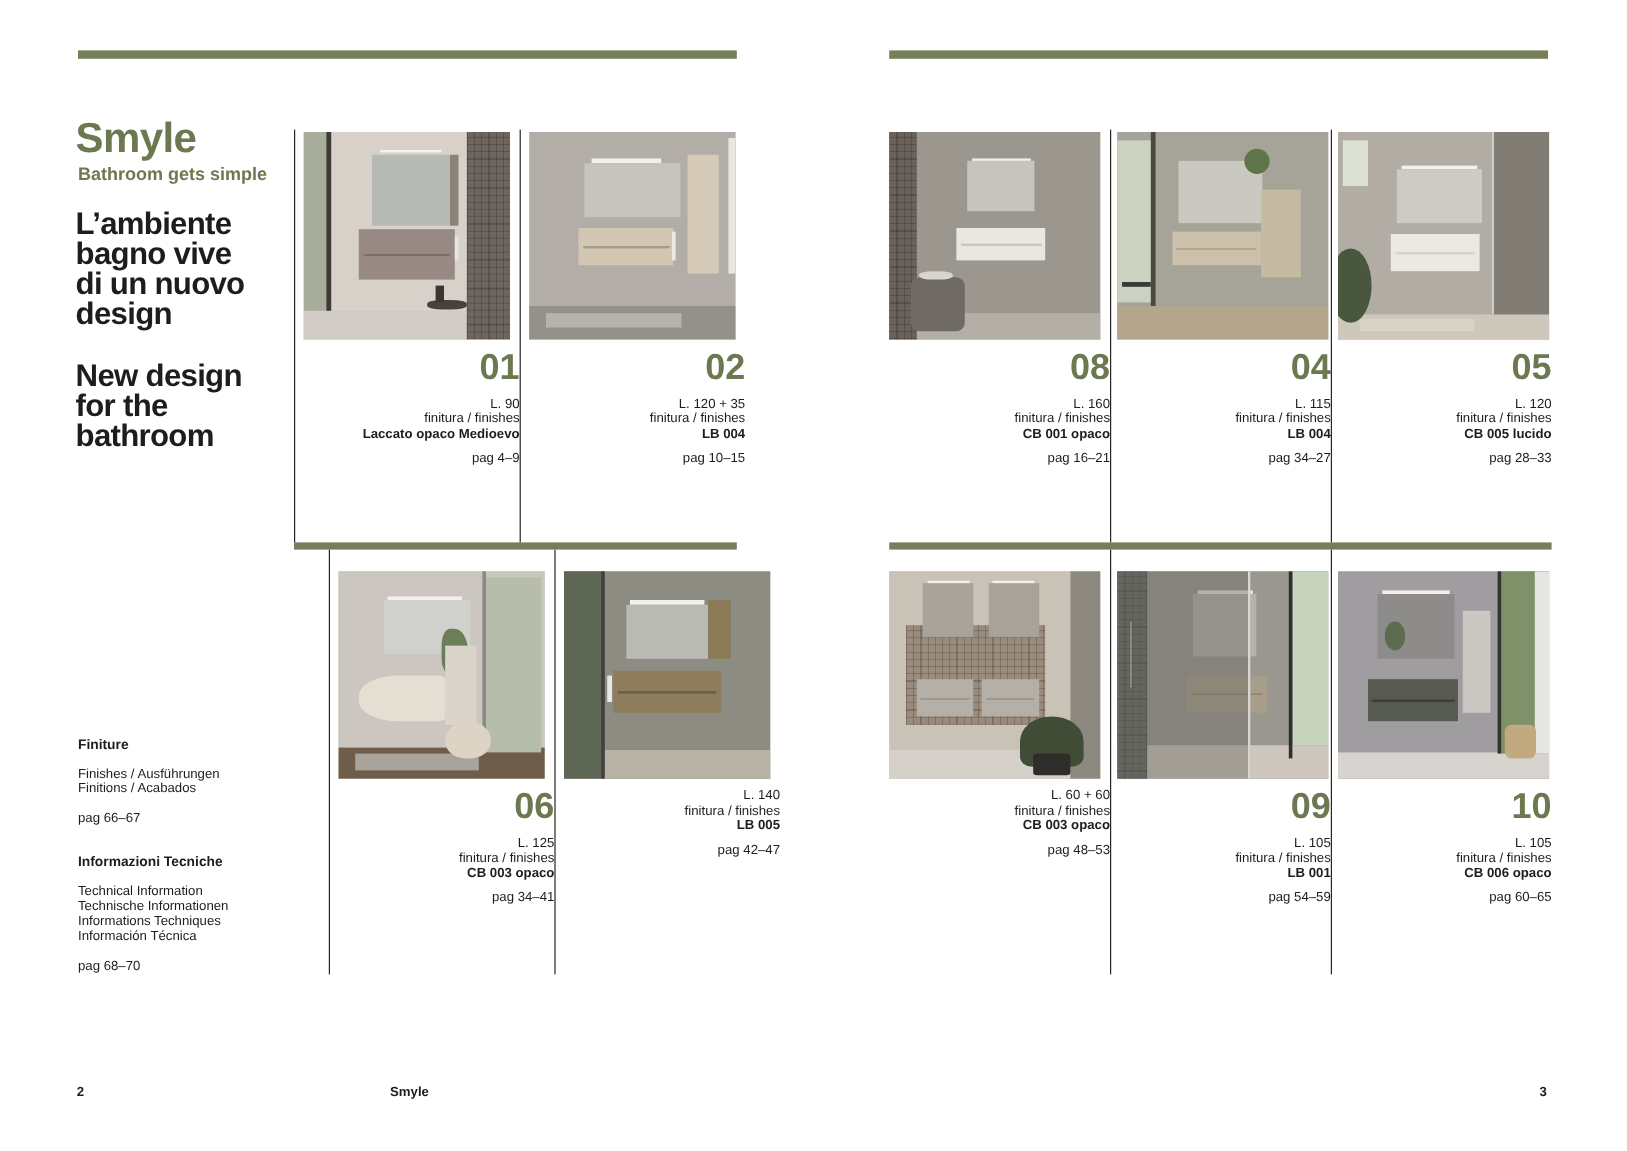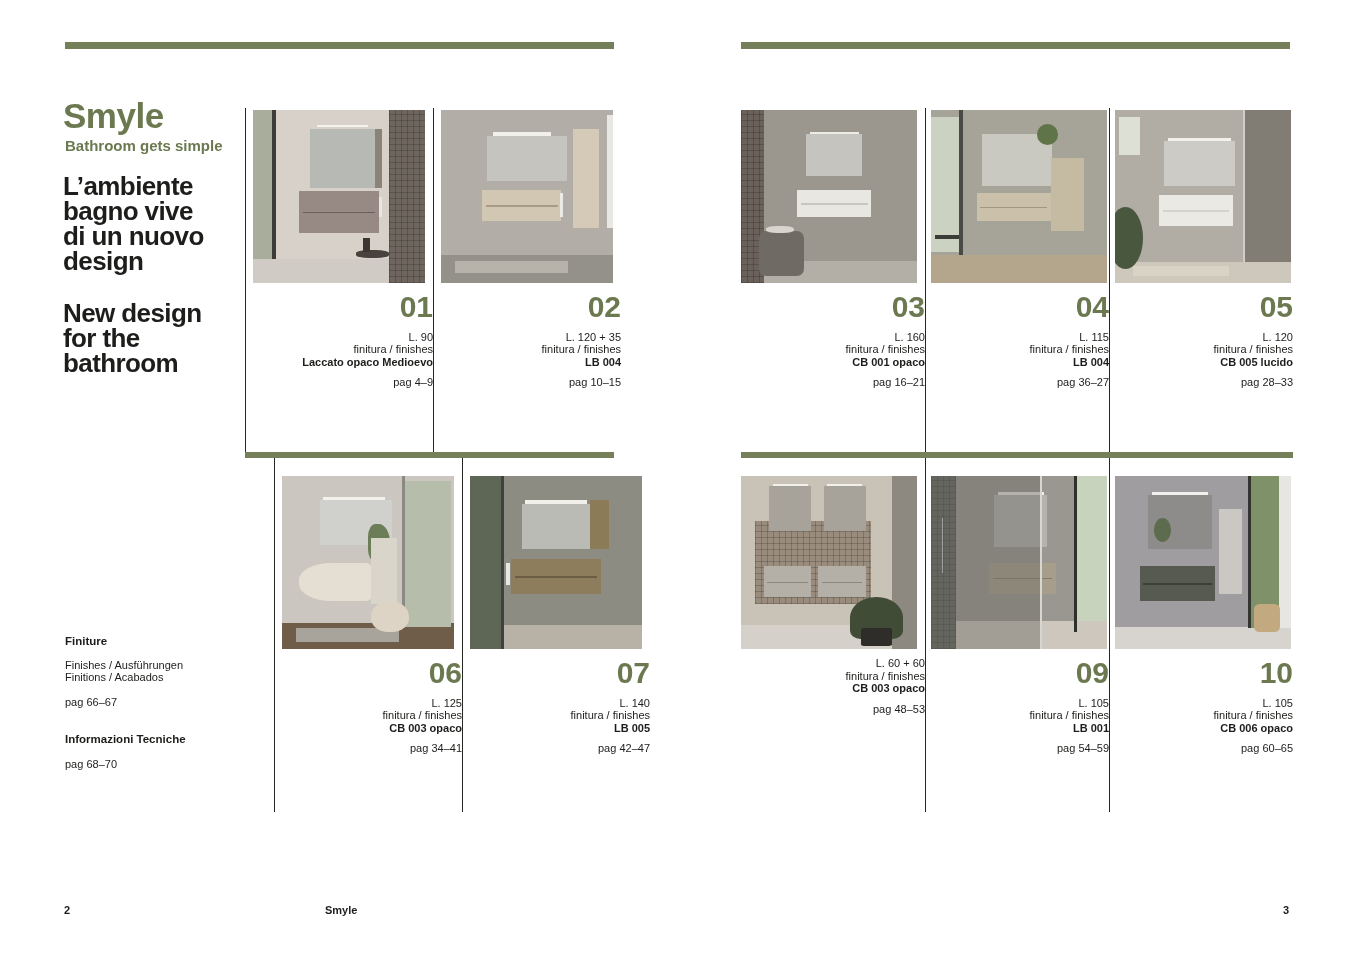--- a/index.html
+++ b/index.html
@@ -13,21 +13,21 @@
   #bar-top-left{left:65px;top:42px;width:549px;height:7px;}
   #bar-top-right{left:741px;top:42px;width:549px;height:7px;}
   #bar-mid-left{left:245px;top:452px;width:369px;height:6px;}
   #bar-mid-right{left:741px;top:452px;width:552px;height:6px;}
   
   #brand-title{left:63px;top:98px;font-size:35px;font-weight:bold;color:#6c7950;letter-spacing:-0.5px;line-height:1;}
   #brand-tagline{left:65px;top:138px;font-size:15px;font-weight:bold;color:#6c7950;line-height:1;}
   .headline{left:63px;font-size:26px;font-weight:bold;line-height:25px;letter-spacing:-0.6px;color:#1d1d1b;}
   #headline-it{top:174px;}
   #headline-en{top:301px;}
-  #sidebar-sections{left:65px;top:635px;font-size:11px;line-height:12.5px;width:170px;}
+  #sidebar-sections{left:65px;top:615px;font-size:11px;line-height:12.5px;width:170px;}
   .sec-title{font-weight:bold;font-size:11.5px;}
   .sec-lines{margin-top:11px;}
   .sec-pages{margin-top:12px;}
   #sec2-title{margin-top:25px;}
   
   .row{position:absolute;display:flex;align-items:stretch;}
   #grid-left-top{left:245px;top:108px;height:344px;}
   #grid-left-bottom{left:245px;top:458px;height:354px;margin-left:29px;}
   #grid-right-top{left:741px;top:108px;height:344px;}
   #grid-right-bottom{left:741px;top:458px;height:354px;}
@@ -77,20 +77,26 @@
 </div>
 
 <div class="abs" id="sidebar-sections">
   <div class="sec-title">Finiture</div>
   <div class="sec-lines">
     <div>Finishes / Ausführungen</div>
     <div>Finitions / Acabados</div>
   </div>
   <div class="sec-pages">pag 66–67</div>
   <div class="sec-title" id="sec2-title">Informazioni Tecniche</div>
+  <div class="sec-lines">
+    <div>Technical Information</div>
+    <div>Technische Informationen</div>
+    <div>Informations Techniques</div>
+    <div>Información Técnica</div>
+  </div>
   <div class="sec-pages">pag 68–70</div>
 </div>
 
 <div class="row pg-left" id="grid-left-top">
     <div class="cell">
       <div class="photo">
         <div class="layer" style="left: 0%; top: 0%; width: 100%; height: 100%; background: rgb(215, 209, 201);"></div>
         <div class="layer" style="left: 0%; top: 86%; width: 100%; height: 14%; background: rgb(208, 204, 197);"></div>
         <div class="layer" style="left: 0%; top: 0%; width: 12%; height: 86%; background: rgb(169, 173, 156);"></div>
         <div class="layer" style="left: 11%; top: 0%; width: 2.5%; height: 86%; background: rgb(60, 59, 55);"></div>
@@ -157,41 +163,40 @@
         <div class="layer" style="left: 0%; top: 86%; width: 100%; height: 14%; background: rgb(183, 177, 166);"></div>
         <div class="layer" style="left: 0%; top: 0%; width: 19%; height: 100%; background: rgb(94, 102, 86);"></div>
         <div class="layer" style="left: 18%; top: 0%; width: 2%; height: 100%; background: rgb(63, 66, 60);"></div>
         <div class="layer" style="left: 32%; top: 14%; width: 36%; height: 2%; background: rgb(242, 240, 234);"></div>
         <div class="layer" style="left: 30%; top: 16%; width: 40%; height: 26%; background: rgb(186, 187, 181);"></div>
         <div class="layer" style="left: 70%; top: 14%; width: 11%; height: 28%; background: rgb(139, 123, 87);"></div>
         <div class="layer" style="left: 24%; top: 48%; width: 52%; height: 20%; background: rgb(142, 125, 93);"></div>
         <div class="layer" style="left: 26%; top: 58%; width: 48%; height: 0.8%; background: rgb(108, 94, 68);"></div>
         <div class="layer" style="left: 21%; top: 50%; width: 2%; height: 13%; background: rgb(233, 231, 227);"></div>
       </div>
-      <div class="num">07</div>
       <div class="len">L. 140</div>
       <div class="flabel">finitura / finishes</div>
       <div class="fname">LB 005</div>
       <div class="pag">pag 42–47</div>
     </div>
   </div>
 <div class="row pg-right" id="grid-right-top">
     <div class="cell">
       <div class="photo">
         <div class="layer" style="left: 0%; top: 0%; width: 100%; height: 100%; background: rgb(155, 150, 142);"></div>
         <div class="layer" style="left: 0%; top: 87%; width: 100%; height: 13%; background: rgb(179, 174, 166);"></div>
         <div class="layer" style="left: 0%; top: 0%; width: 13%; height: 100%; background: repeating-linear-gradient(0deg, rgba(0, 0, 0, 0.18) 0px, rgba(0, 0, 0, 0.18) 1px, transparent 1px, transparent 6px), repeating-linear-gradient(90deg, rgba(0, 0, 0, 0.18) 0px, rgba(0, 0, 0, 0.18) 1px, transparent 1px, transparent 6px) rgb(106, 98, 90);"></div>
         <div class="layer" style="left: 39%; top: 12.5%; width: 28%; height: 1.8%; background: rgb(238, 236, 230);"></div>
         <div class="layer" style="left: 37%; top: 14%; width: 32%; height: 24%; background: rgb(198, 196, 191);"></div>
         <div class="layer" style="left: 32%; top: 46%; width: 42%; height: 16%; background: rgb(233, 231, 226);"></div>
         <div class="layer" style="left: 34%; top: 54%; width: 38%; height: 0.7%; background: rgb(201, 198, 192);"></div>
         <div class="layer" style="left: 10%; top: 70%; width: 26%; height: 26%; background: rgb(111, 107, 100); border-radius: 16%;"></div>
         <div class="layer" style="left: 14%; top: 67%; width: 16%; height: 4%; background: rgb(216, 213, 207); border-radius: 40%;"></div>
       </div>
-      <div class="num">03</div>
+      <div class="num">08</div>
       <div class="len">L. 160</div>
       <div class="flabel">finitura / finishes</div>
       <div class="fname">CB 001 opaco</div>
       <div class="pag">pag 16–21</div>
     </div>
     <div class="cell">
       <div class="photo">
         <div class="layer" style="left: 0%; top: 0%; width: 100%; height: 100%; background: rgb(166, 163, 152);"></div>
         <div class="layer" style="left: 0%; top: 84%; width: 100%; height: 16%; background: rgb(180, 166, 140);"></div>
         <div class="layer" style="left: 0%; top: 4%; width: 17%; height: 78%; background: rgb(204, 210, 194);"></div>
@@ -200,21 +205,21 @@
         <div class="layer" style="left: 60%; top: 8%; width: 12%; height: 12%; background: rgb(95, 117, 73); border-radius: 50%;"></div>
         <div class="layer" style="left: 26%; top: 48%; width: 42%; height: 16%; background: rgb(203, 192, 169);"></div>
         <div class="layer" style="left: 28%; top: 56%; width: 38%; height: 0.8%; background: rgb(163, 152, 127);"></div>
         <div class="layer" style="left: 68%; top: 28%; width: 19%; height: 42%; background: rgb(197, 186, 162);"></div>
         <div class="layer" style="left: 2%; top: 72%; width: 14%; height: 2.5%; background: rgb(59, 59, 55);"></div>
       </div>
       <div class="num">04</div>
       <div class="len">L. 115</div>
       <div class="flabel">finitura / finishes</div>
       <div class="fname">LB 004</div>
-      <div class="pag">pag 36–27</div>
+      <div class="pag">pag 34–27</div>
     </div>
     <div class="cell">
       <div class="photo">
         <div class="layer" style="left: 0%; top: 0%; width: 100%; height: 100%; background: rgb(177, 172, 164);"></div>
         <div class="layer" style="left: 0%; top: 88%; width: 100%; height: 12%; background: rgb(206, 199, 187);"></div>
         <div class="layer" style="left: 10%; top: 90%; width: 55%; height: 6%; background: rgb(217, 211, 198);"></div>
         <div class="layer" style="left: 2%; top: 4%; width: 12%; height: 22%; background: rgb(221, 225, 213);"></div>
         <div class="layer" style="left: 30%; top: 16%; width: 36%; height: 1.8%; background: rgb(243, 241, 235);"></div>
         <div class="layer" style="left: 28%; top: 18%; width: 40%; height: 26%; background: rgb(204, 203, 198);"></div>
         <div class="layer" style="left: 25%; top: 49%; width: 42%; height: 18%; background: rgb(235, 233, 228);"></div>

